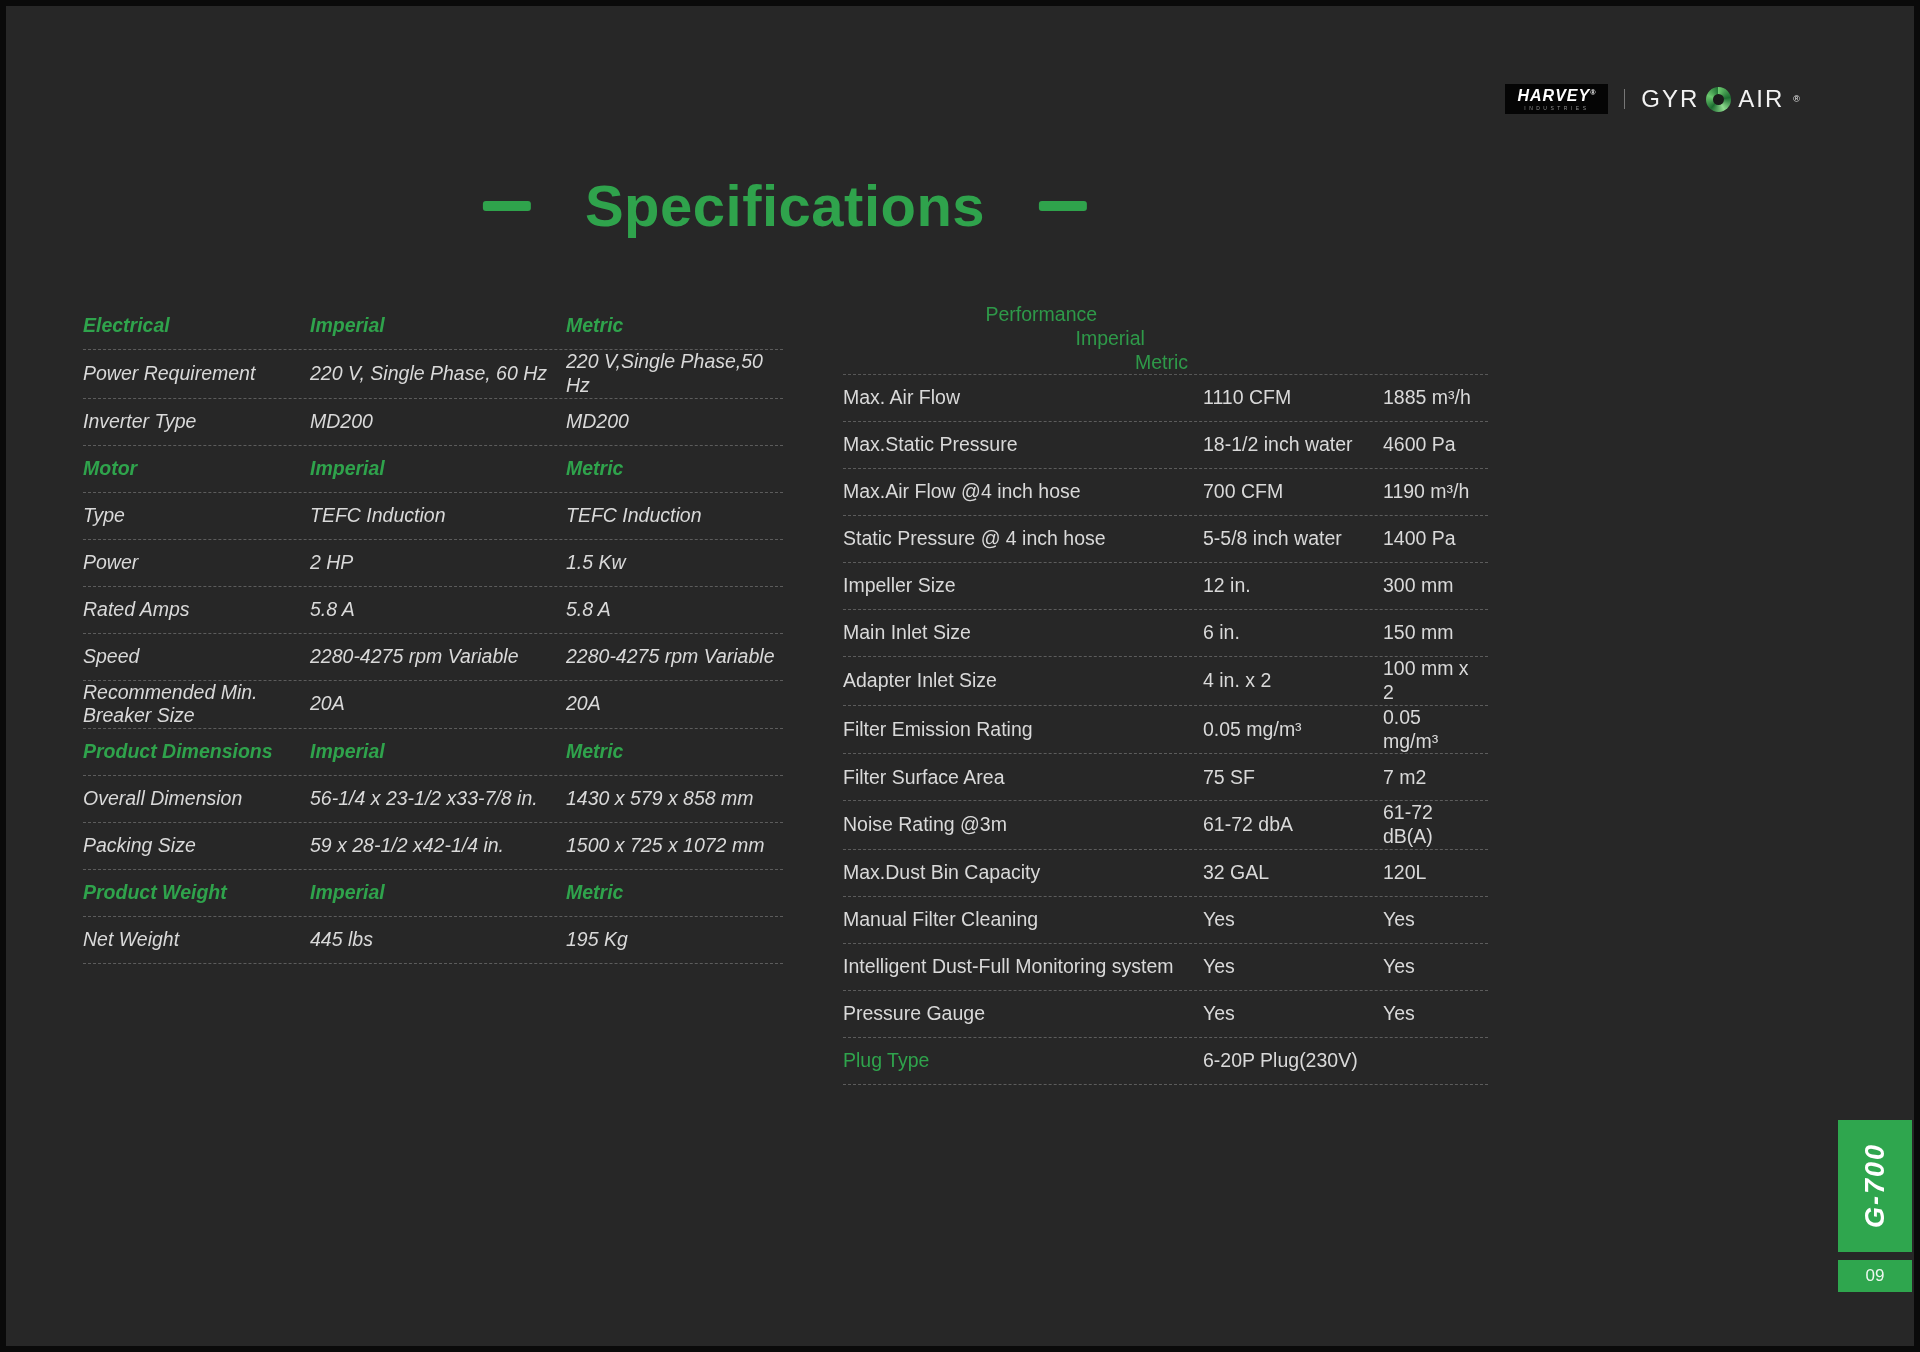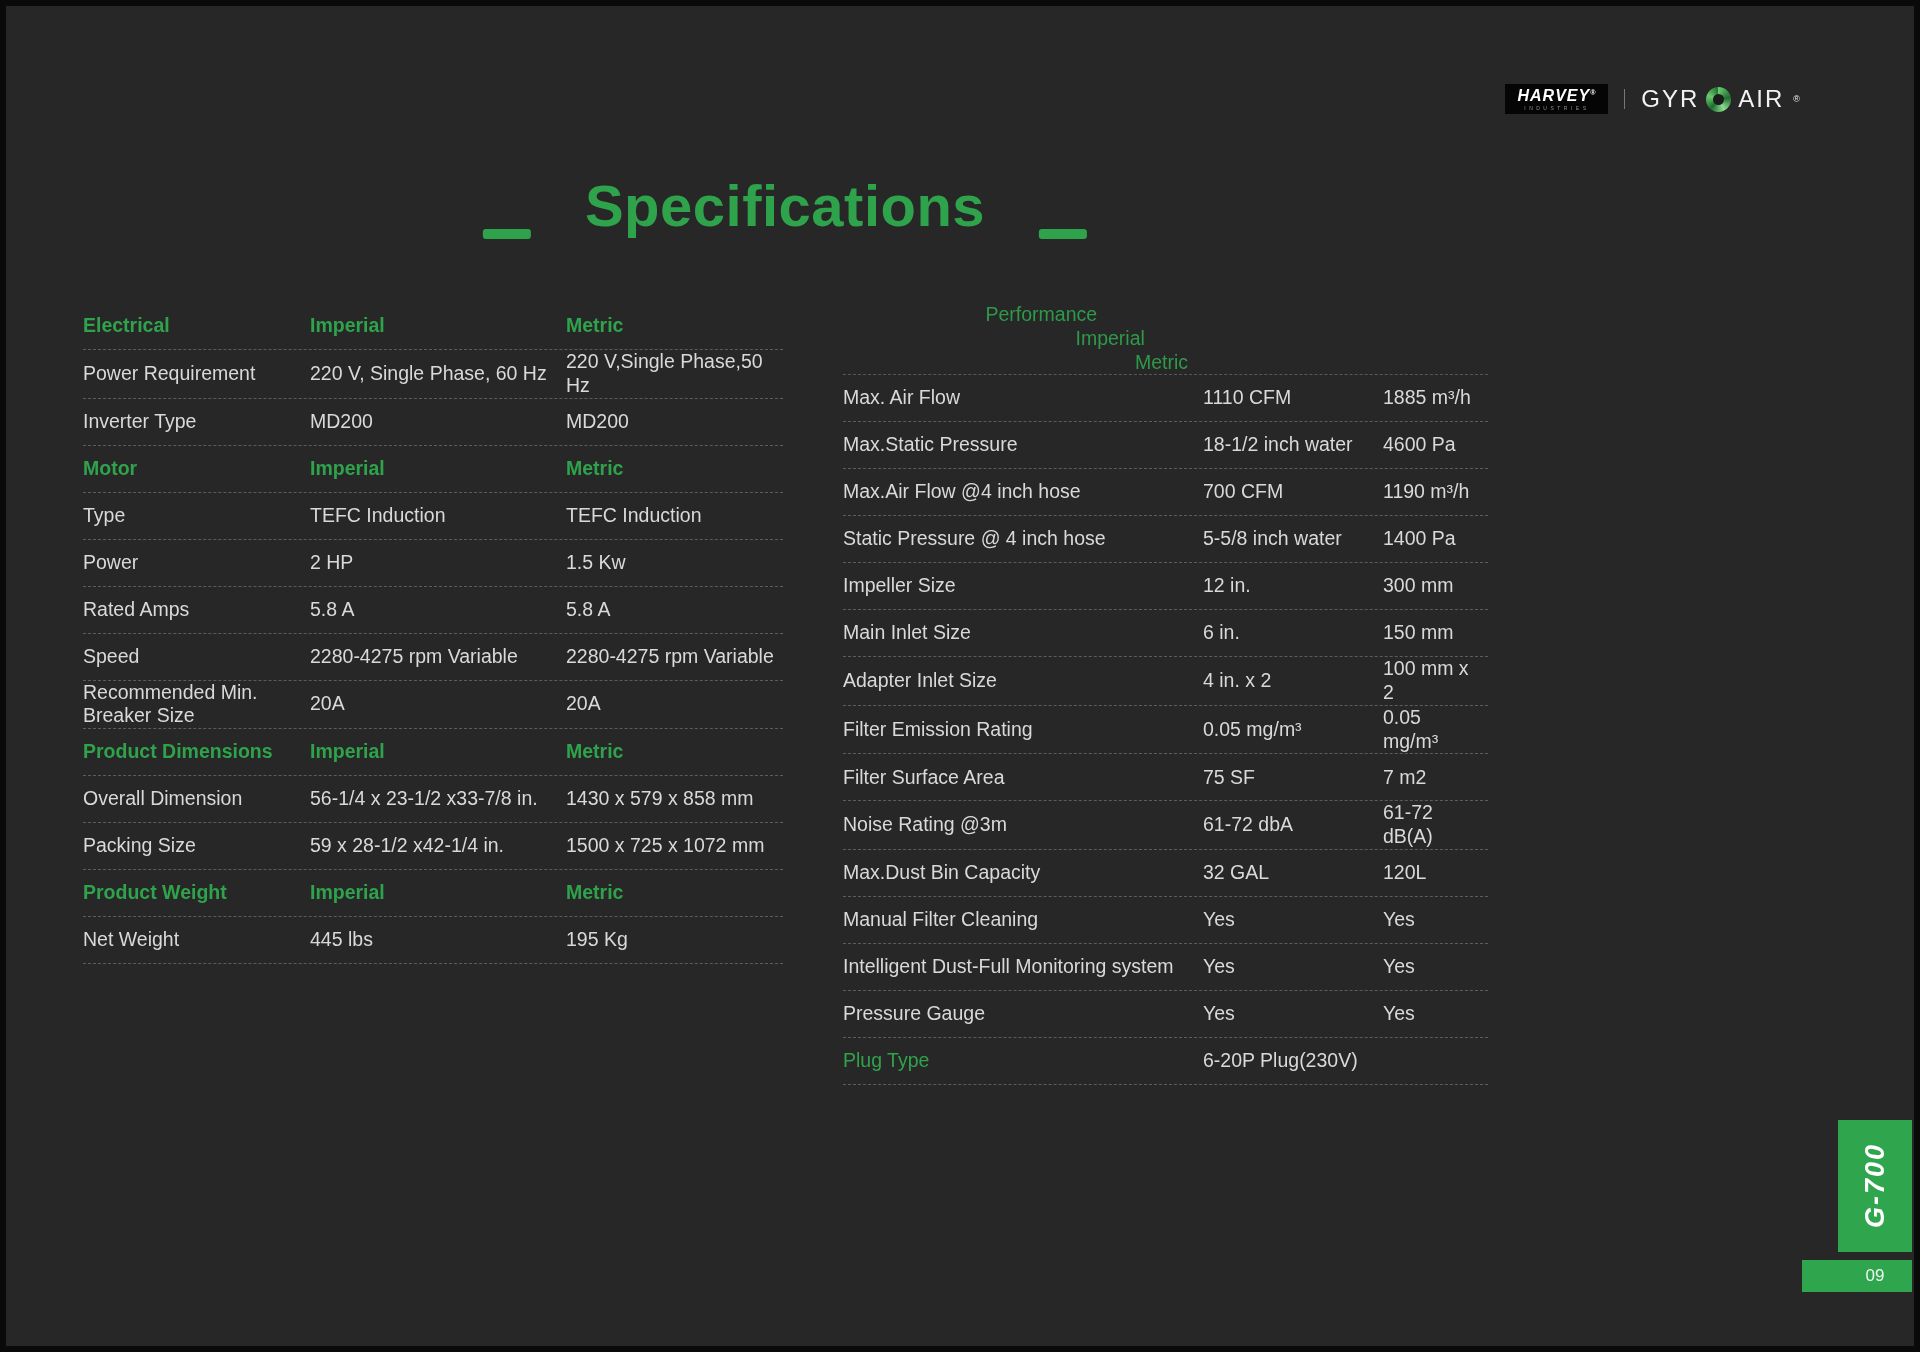--- a/index.html
+++ b/index.html
@@ -15,27 +15,27 @@
   .harvey-sub{color:#8f8f8f;font-size:5px;letter-spacing:3.5px;margin-top:2px;line-height:1;}
   .logo-sep{width:1px;height:20px;background:#9a9a9a;opacity:.7;}
   .gyro{display:flex;align-items:center;gap:7px;color:#f2f2f2;font-weight:400;font-size:24px;letter-spacing:2px;line-height:1;}
   .gyro sup{font-size:9px;margin-left:2px;}
   .gyro-icon{width:25px;height:25px;border-radius:50%;position:relative;
      background:conic-gradient(#6cc96f 0deg,#1d6e31 80deg,#8fdc8f 150deg,#1d6e31 220deg,#6cc96f 290deg,#1d6e31 360deg);}
   .gyro-icon::after{content:"";position:absolute;inset:7px;border-radius:50%;background:#1b1b1b;}
 
   
   .title-wrap{position:absolute;top:172px;left:785px;transform:translateX(-50%);
-              display:flex;align-items:flex-end;gap:54px;}
+              display:flex;align-items:center;gap:54px;}
   .title{font-size:58px;font-weight:700;color:var(--accent,#2fa34c);letter-spacing:.5px;white-space:nowrap;}
   .dash{width:48px;height:10px;background:var(--accent,#2fa34c);border-radius:3px;}
 
   
   .spec-table{position:absolute;top:303px;}
-  #left-table{left:83px;width:700px;}
+  #left-table{left:83px;width:700px;font-style:italic;}
   #right-table{left:843px;width:645px;}
   .row{display:flex;align-items:center;min-height:46px;border-bottom:1px dashed #5c5c5c;
        color:#d9d9d9;font-size:19.5px;line-height:1.22;}
   .row.header{color:var(--accent,#2fa34c);}
   #left-table .row.header{font-weight:700;}
   #right-table .row.header{font-weight:400;opacity:.92;flex-direction:column;}
   #left-table .c1{width:227px;}
   #left-table .c2{width:256px;}
   #left-table .c3{flex:1;}
   #right-table .c1{width:360px;}
@@ -44,21 +44,21 @@
   .c1,.c2,.c3{padding-right:8px;box-sizing:border-box;}
   .row.accent .c1{color:var(--accent,#2fa34c);}
 
   
   .model-tab{position:absolute;right:8px;top:1120px;width:74px;height:132px;
              background:var(--tab,#2fa64e);display:flex;align-items:center;justify-content:center;}
   .model-text{writing-mode:vertical-rl;transform:rotate(180deg);color:#ffffff;
               font-style:italic;font-weight:600;font-size:27px;letter-spacing:2px;}
   .page-num-tab{position:absolute;right:8px;top:1260px;width:74px;height:32px;
                 background:var(--tab,#2fa64e);display:flex;align-items:center;justify-content:center;
-                color:#eef7f0;font-size:17px;padding-left:36px;}
+                color:#eef7f0;font-size:17px;}
 </style>
 </head>
 <body>
 
 <div class="page">
   <div class="inner"></div>
 
   <div class="logos">
     <div class="harvey">
       <div class="harvey-name">

